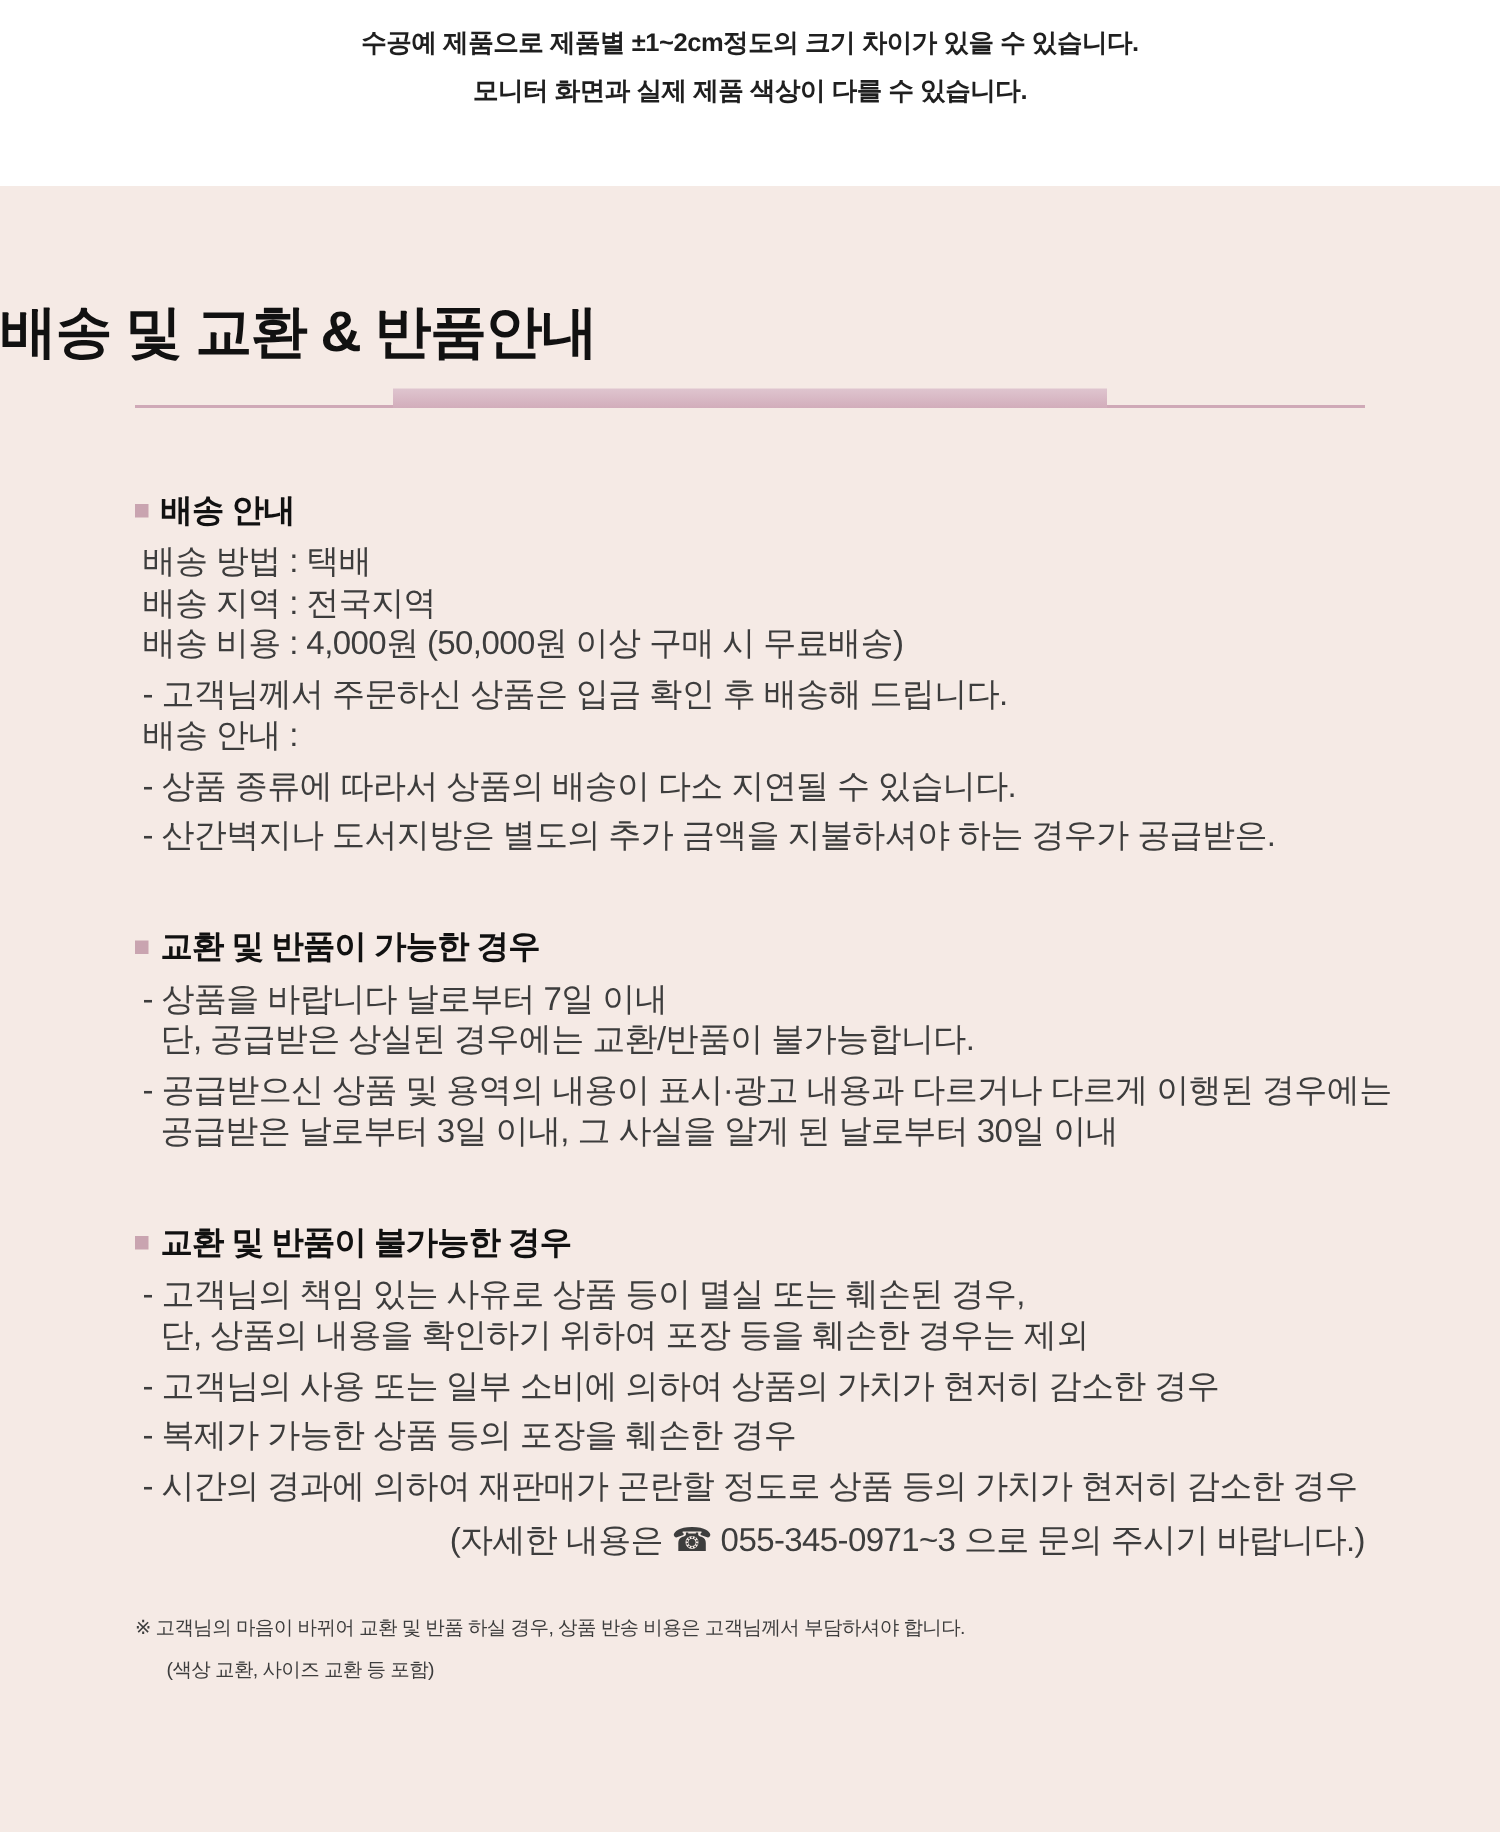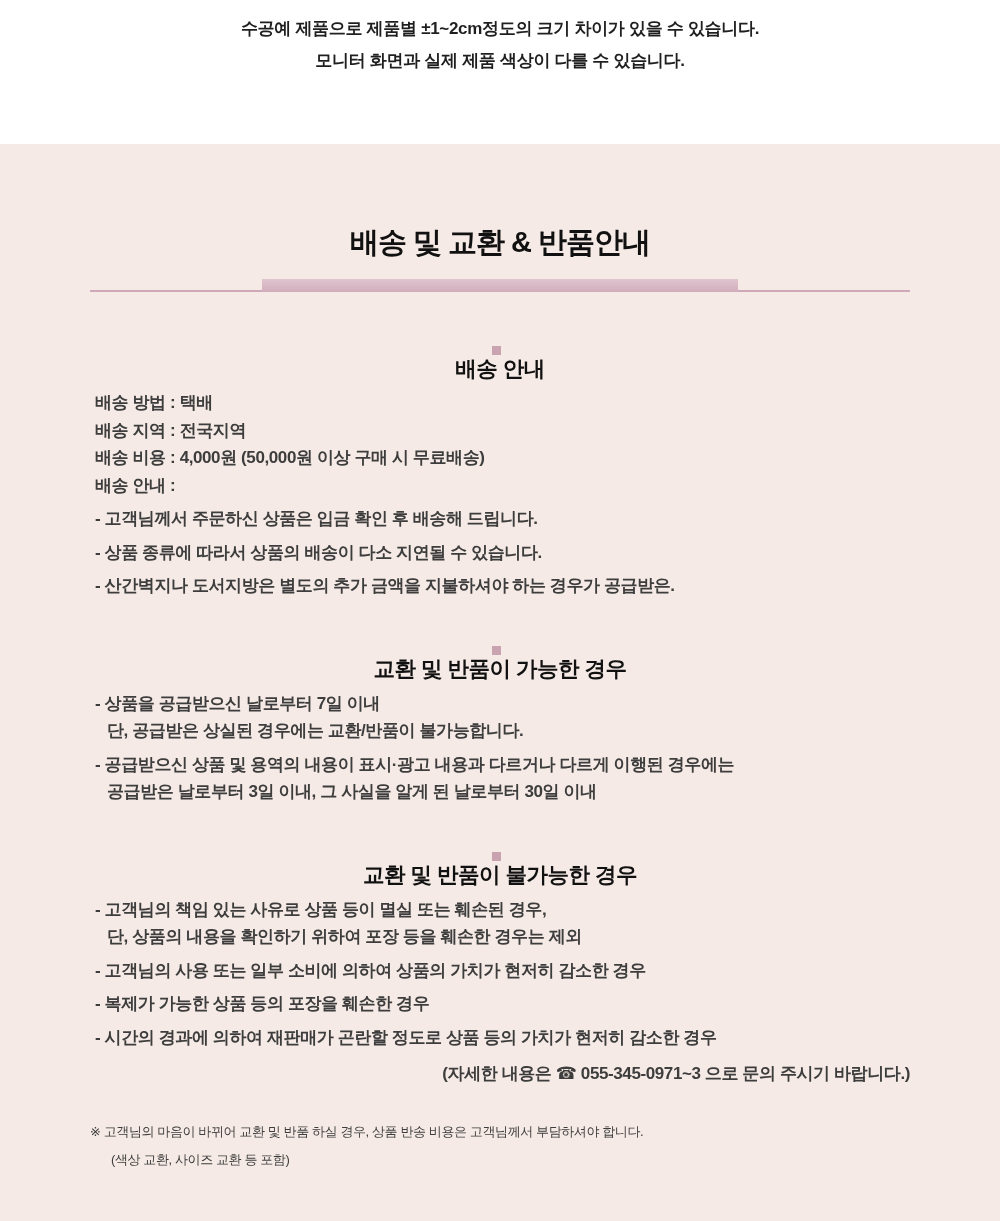--- a/index.html
+++ b/index.html
@@ -3,21 +3,21 @@
 <meta charset="utf-8">
 <style>
   html, body { margin: 0; padding: 0; }
   body {
     width: 1000px; height: 1221px;
     background: #ffffff;
     font-family: "Liberation Sans", "DejaVu Sans", sans-serif;
     overflow: hidden;
   }
   .top-notice {
-    height: 144px;
+    height: 124px;
     box-sizing: border-box;
     padding-top: 13px;
     text-align: center;
     background: #ffffff;
   }
   .top-notice p {
     margin: 0;
     font-size: 17px;
     line-height: 32px;
     font-weight: 600;
@@ -27,22 +27,21 @@
   .panel {
     background: var(--panel-bg, #f5eae5);
     height: 1097px;
     box-sizing: border-box;
   }
   .title {
     margin: 0;
     padding-top: 76px;
     height: 44px;
     line-height: 44px;
-    text-align: center;
-    font-size: 29px;
+    font-size: 38px;
     font-weight: 700;
     color: var(--title-text, #111111);
     letter-spacing: -1px;
   }
   .divider { position: relative; height: 13px; margin-top: 15px; }
   .divider-line {
     position: absolute; left: 90px; right: 90px; bottom: 0; height: 2px;
     background: var(--divider-line, #cfa9b7);
   }
   .divider-bar {
@@ -51,34 +50,32 @@
     background: linear-gradient(180deg, var(--bar-top, #dfc5cf), var(--bar-bottom, #d2adbb));
   }
   .content { margin: 0 90px; padding-top: 54px; }
   .section + .section { margin-top: 46px; }
   .sec-heading {
     margin: 0 0 5px 0;
     display: flex; align-items: center;
     font-size: 21.5px; line-height: 29px;
     font-weight: 700; color: #111111;
     letter-spacing: -0.5px;
-    flex-direction: column;
   }
   .bullet {
     display: inline-block; width: 9px; height: 9px;
     background: var(--accent, #c9a4b0);
     margin-right: 8px; flex: none;
   }
   .line {
     margin: 0; padding-left: 5px;
-    font-size: 17px; line-height: 27.5px;
+    font-size: 22px; line-height: 27.5px;
     color: var(--body-text, #3d3d3d);
     letter-spacing: -0.4px;
     white-space: nowrap;
-    font-weight: bold;
   }
   .line.dash  { margin-top: 6px; }
   .line.cont  { padding-left: 17px; }
   .line.phone { margin-top: 9px; padding-left: 2px; text-align: right; }
   .footnote { margin-top: 30px; }
   .footnote p {
     margin: 0;
     font-size: 13px; line-height: 28px;
     color: var(--body-text, #3d3d3d);
     letter-spacing: -0.4px;
@@ -106,31 +103,31 @@
     <div class="content">
       <div id="sections">
           <section class="section">
             <h2 class="sec-heading">
               <span class="bullet"></span>
               <span>배송 안내</span>
             </h2>
             <p class="line plain">배송 방법 : 택배</p>
             <p class="line plain">배송 지역 : 전국지역</p>
             <p class="line plain">배송 비용 : 4,000원 (50,000원 이상 구매 시 무료배송)</p>
+            <p class="line dash">- 고객님께서 주문하신 상품은 입금 확인 후 배송해 드립니다.</p>
             <p class="line plain">배송 안내 :</p>
-            <p class="line dash">- 고객님께서 주문하신 상품은 입금 확인 후 배송해 드립니다.</p>
             <p class="line dash">- 상품 종류에 따라서 상품의 배송이 다소 지연될 수 있습니다.</p>
             <p class="line dash">- 산간벽지나 도서지방은 별도의 추가 금액을 지불하셔야 하는 경우가 공급받은.</p>
           </section>
           <section class="section">
             <h2 class="sec-heading">
               <span class="bullet"></span>
               <span>교환 및 반품이 가능한 경우</span>
             </h2>
-            <p class="line dash">- 상품을 공급받으신 날로부터 7일 이내</p>
+            <p class="line dash">- 상품을 바랍니다 날로부터 7일 이내</p>
             <p class="line cont">단, 공급받은 상실된 경우에는 교환/반품이 불가능합니다.</p>
             <p class="line dash">- 공급받으신 상품 및 용역의 내용이 표시·광고 내용과 다르거나 다르게 이행된 경우에는</p>
             <p class="line cont">공급받은 날로부터 3일 이내, 그 사실을 알게 된 날로부터 30일 이내</p>
           </section>
           <section class="section">
             <h2 class="sec-heading">
               <span class="bullet"></span>
               <span>교환 및 반품이 불가능한 경우</span>
             </h2>
             <p class="line dash">- 고객님의 책임 있는 사유로 상품 등이 멸실 또는 훼손된 경우,</p>

